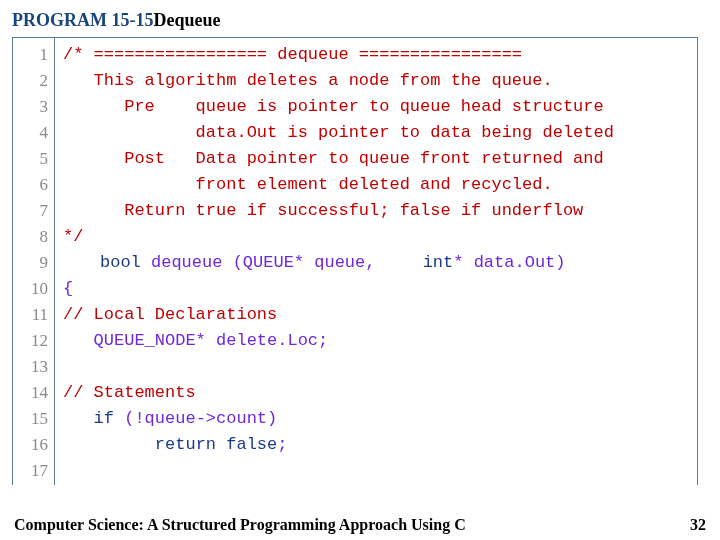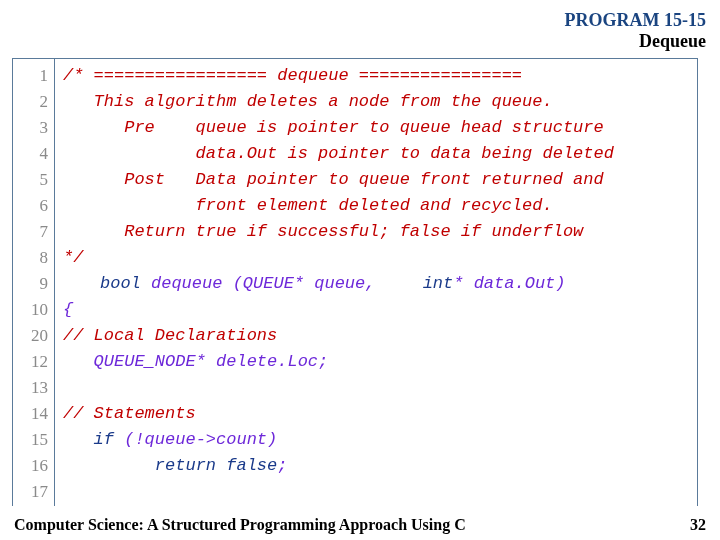--- a/index.html
+++ b/index.html
@@ -7,22 +7,21 @@
     width: 720px;
     height: 540px;
     background: #ffffff;
     font-family: Georgia, 'Times New Roman', serif;
     position: relative;
     overflow: hidden;
   }
   .header {
     padding: 10px 14px 6px 12px;
     display: flex;
-    align-items: flex-end;
-    flex-direction: column;
+    align-items: flex-start;
   }
   .program-label {
     color: #1a4480;
     font-weight: bold;
     font-size: 18px;
   }
   .program-title {
     color: #000;
     font-weight: bold;
     font-size: 18px;
@@ -48,21 +47,20 @@
     line-height: 26px;
   }
   .code-area {
     flex: 1;
     padding: 4px 0 0 8px;
     font-family: 'Courier New', Courier, monospace;
     font-size: 17px;
     line-height: 26px;
     white-space: pre;
     overflow: hidden;
-    font-style: italic;
   }
   .footer {
     position: absolute;
     bottom: 6px;
     left: 14px;
     right: 14px;
     display: flex;
     justify-content: space-between;
     font-family: Georgia, serif;
     font-weight: bold;
@@ -87,21 +85,21 @@
       <div>1</div>
       <div>2</div>
       <div>3</div>
       <div>4</div>
       <div>5</div>
       <div>6</div>
       <div>7</div>
       <div>8</div>
       <div>9</div>
       <div>10</div>
-      <div>20</div>
+      <div>11</div>
       <div>12</div>
       <div>13</div>
       <div>14</div>
       <div>15</div>
       <div>16</div>
       <div>17</div>
     </div>
   <div class="code-area" id="code-area"><div><span class="c-comment">/* ================= dequeue ================</span></div><div><span class="c-comment">   This algorithm deletes a node from the queue.</span></div><div><span class="c-comment">      Pre    queue is pointer to queue head structure</span></div><div><span class="c-comment">             data.Out is pointer to data being deleted</span></div><div><span class="c-comment">      Post   Data pointer to queue front returned and</span></div><div><span class="c-comment">             front element deleted and recycled.</span></div><div><span class="c-comment">      Return true if successful; false if underflow</span></div><div><span class="c-comment">*/</span></div><div><span class="c-type">bool</span><span class="c-plain"> dequeue (QUEUE* queue, </span><span class="c-type">int</span><span class="c-plain">* data.Out)</span></div><div><span class="c-plain">{</span></div><div><span class="c-comment">// Local Declarations</span></div><div><span class="c-plain">   QUEUE_NODE* delete.Loc;</span></div><div>&nbsp;</div><div><span class="c-comment">// Statements</span></div><div><span class="c-plain">   </span><span class="c-keyword">if</span><span class="c-plain"> (!queue-&gt;count)</span></div><div><span class="c-plain">         </span><span class="c-keyword">return</span><span class="c-plain"> </span><span class="c-keyword">false</span><span class="c-plain">;</span></div><div>&nbsp;</div></div>
 </div>
 

